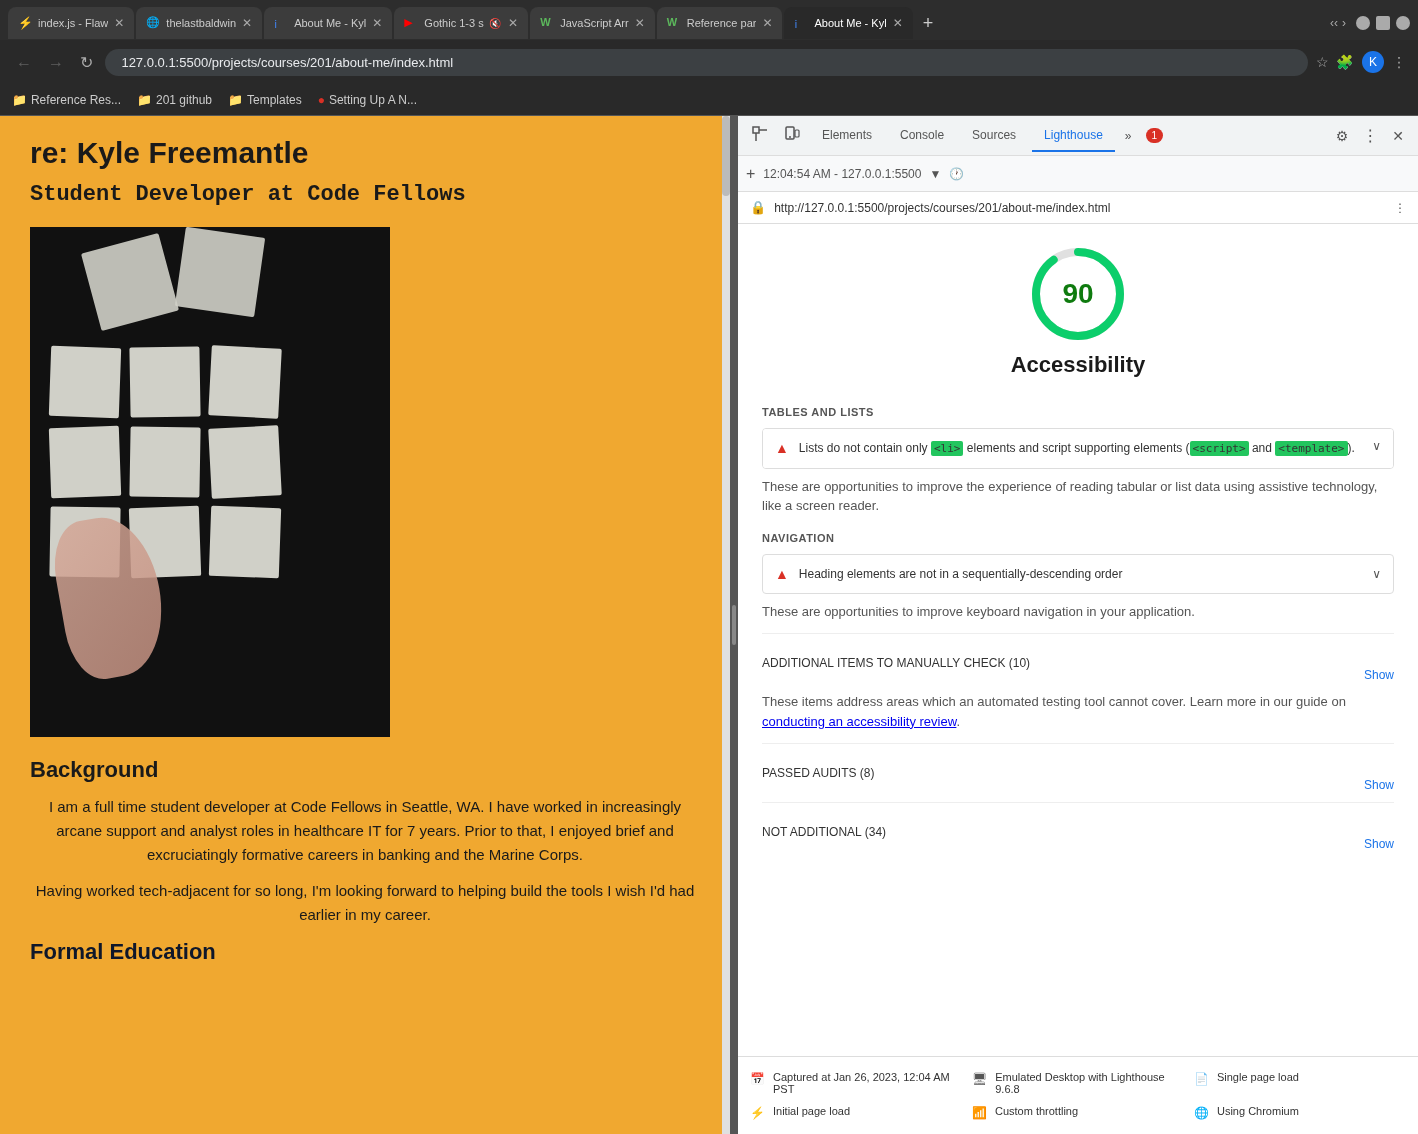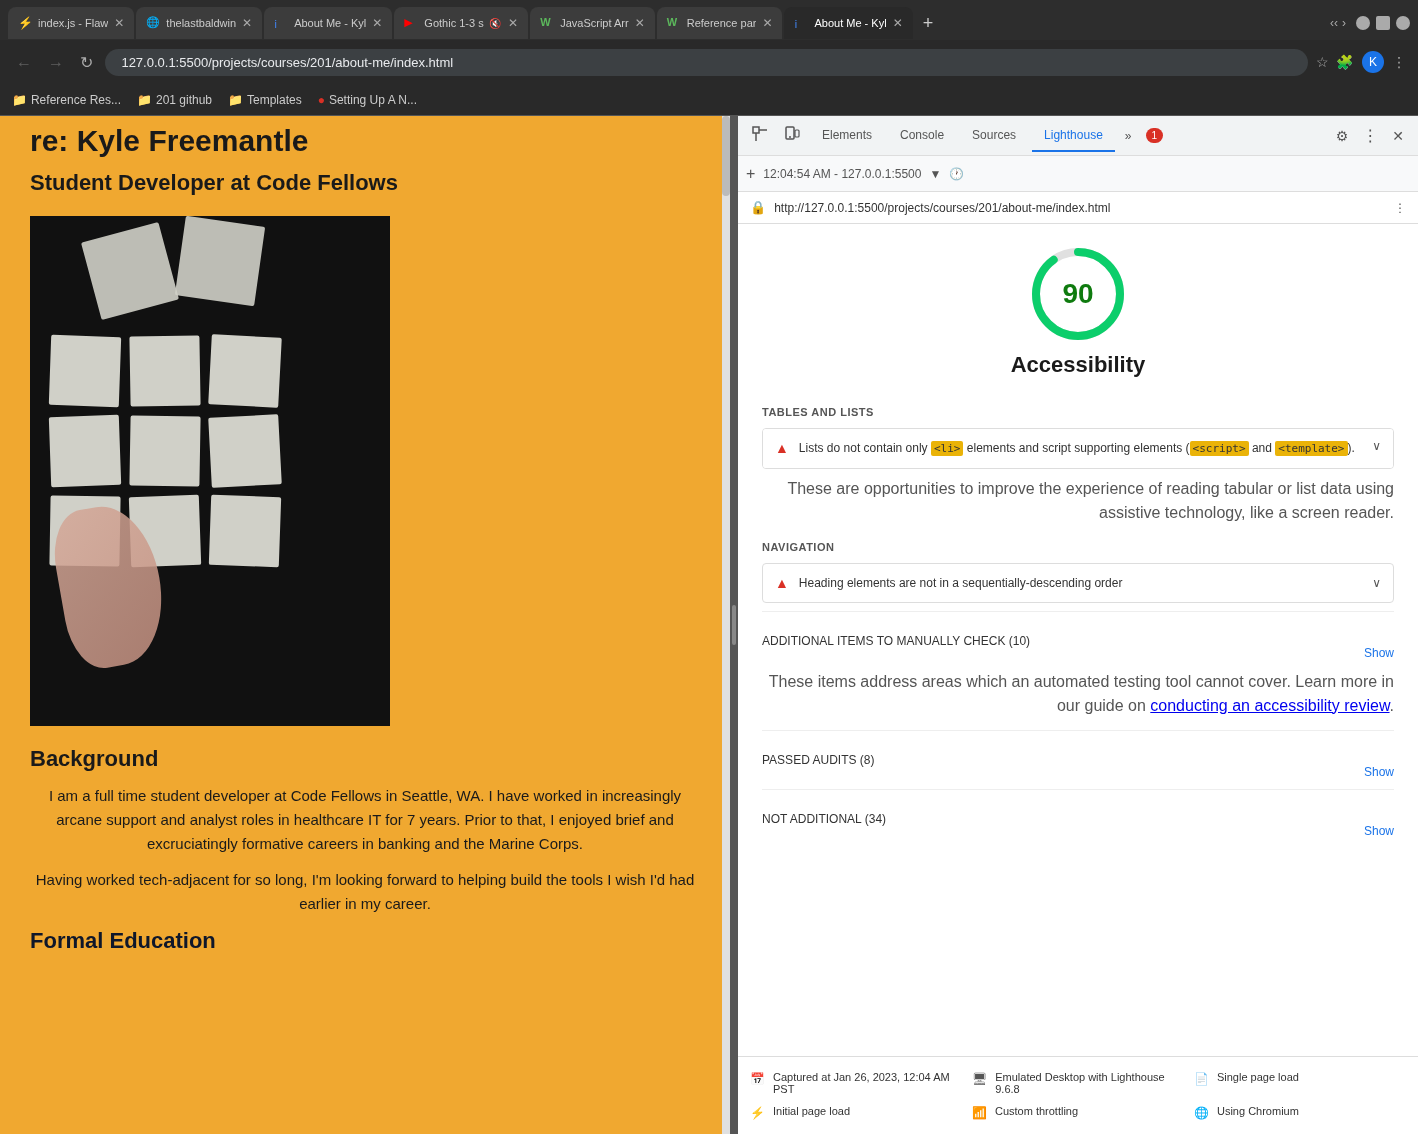--- a/index.html
+++ b/index.html
@@ -132,21 +132,21 @@
     .main-area {
       display: flex;
       height: calc(1134px - 116px);
     }
 
     
     .page-content {
       flex: 0 0 730px;
       background: #f0a830;
       overflow-y: auto;
-      padding: 8px 30px;
+      padding: 20px 30px;
       position: relative;
     }
     .page-divider {
       width: 8px;
       background: #555;
       flex-shrink: 0;
       display: flex;
       align-items: center;
       justify-content: center;
     }
@@ -162,20 +162,21 @@
       font-size: 30px;
       font-weight: bold;
       color: #1a1a1a;
       margin-bottom: 12px;
     }
     .page-subtitle {
       font-size: 22px;
       font-weight: bold;
       color: #1a1a1a;
       margin-bottom: 20px;
+      font-family: Liberation Mono, monospace;
     }
     .page-section-title {
       font-size: 22px;
       font-weight: bold;
       color: #1a1a1a;
       margin-bottom: 12px;
     }
     .page-body-text {
       font-size: 15px;
       color: #1a1a1a;
@@ -371,40 +372,39 @@
       flex-shrink: 0;
       margin-top: 1px;
     }
     .audit-item-text {
       flex: 1;
       font-size: 12px;
       color: #333;
       line-height: 1.5;
     }
     .audit-item-text code {
-      background: #eab308;
+      background: #22c55e;
       padding: 1px 3px;
       border-radius: 2px;
       font-family: monospace;
       font-size: 11px;
     }
     .audit-chevron {
       color: #555;
       font-size: 12px;
       flex-shrink: 0;
     }
 
     
     .opportunity-desc {
-      font-size: 16px;
+      font-size: 13px;
       color: #555;
       line-height: 1.5;
       margin-bottom: 12px;
       margin-top: 0;
-      text-align: right;
     }
 
     
     .nav-audit-item {
       border: 1px solid #ddd;
       border-radius: 4px;
       margin-bottom: 8px;
     }
     .nav-audit-header {
       display: flex;
@@ -685,20 +685,21 @@
       <div class="section-header">NAVIGATION</div>
 
       <div class="nav-audit-item">
         <div class="nav-audit-header">
           <span class="audit-warning-icon">▲</span>
           <div class="audit-item-text">Heading elements are not in a sequentially-descending order</div>
           <span class="audit-chevron">∨</span>
         </div>
       </div>
 
+      <p class="opportunity-desc">These are opportunities to improve keyboard navigation in your application.</p>
 
       <div class="collapsible-section">
         <span class="collapsible-label">
           <span>ADDITIONAL ITEMS TO MANUALLY CHECK</span>
           <span> (<span>10</span>)</span>
         </span>
         <button class="show-btn">Show</button>
       </div>
 
       <p class="opportunity-desc">

